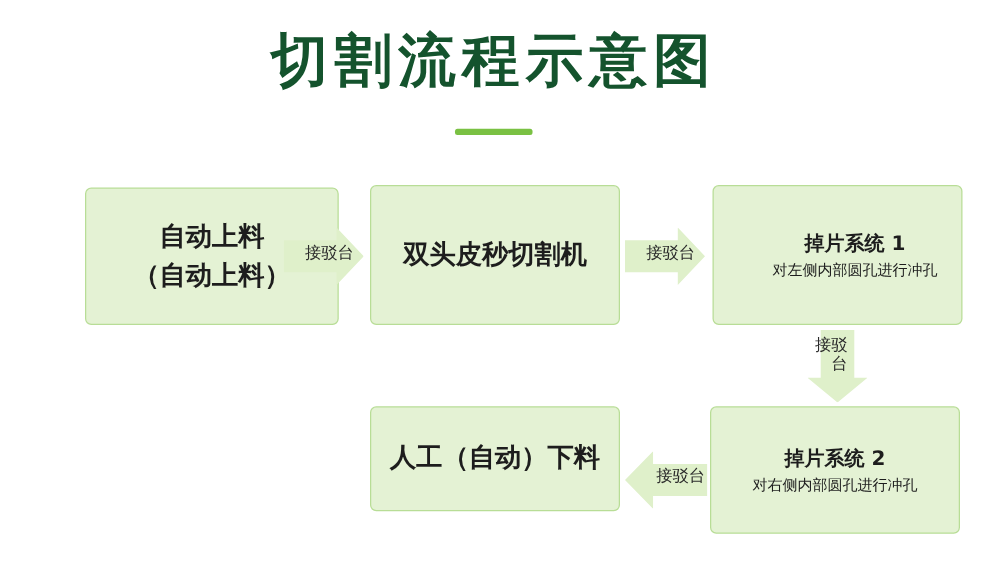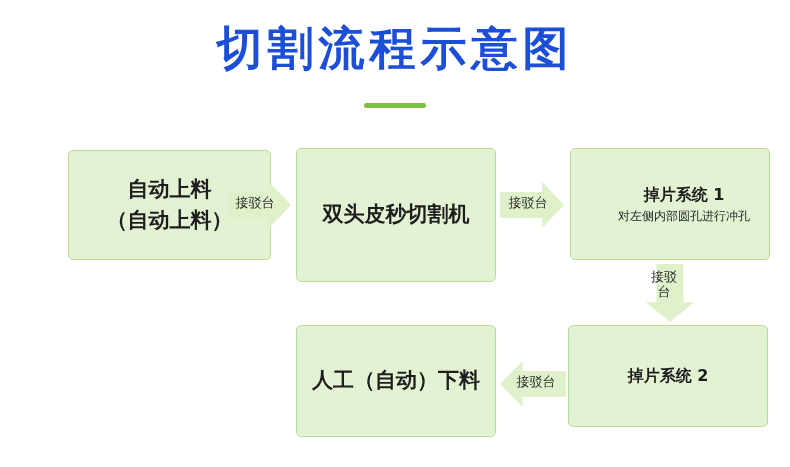--- a/index.html
+++ b/index.html
@@ -23,21 +23,21 @@
   
   .title {
     position: absolute;
     top: 18px;
     left: 0;
     width: 790px;
     text-align: center;
     font-size: 46px;
     font-weight: bold;
     letter-spacing: 5px;
-    color: #1d4ed8;
+    color: #14532d;
     font-family: "DejaVu Sans", "Liberation Sans", sans-serif;
   }
   .title-rule {
     position: absolute;
     top: 103px;
     left: 50%;
     transform: translateX(-50%);
     width: 62px;
     height: 5px;
     background: #7ac143;
@@ -59,24 +59,24 @@
     font-family: "DejaVu Sans", "Liberation Sans", sans-serif;
     text-align: center;
   }
   .box .line {
     display: block;
     line-height: 1.5;
   }
 
   
   #box-load       { left: 20px;  top: 150px; width: 203px; height: 110px; margin-left: 48px; }
-  #box-cut        { left: 296px; top: 148px; width: 200px; height: 134px; }
+  #box-cut        { left: 296px; top: 148px; width: 200px; height: 112px; }
   #box-drop1      { left: 570px; top: 148px; width: 200px; height: 112px; padding-left: 28px; }
   #box-drop2      { left: 568px; top: 325px; width: 200px; height: 102px; }
-  #box-unload     { left: 296px; top: 325px; width: 200px; height: 112px; }
+  #box-unload     { left: 296px; top: 325px; width: 200px; height: 84px; }
 
   #box-load .line        { font-size: 21px; font-weight: bold; }
   #box-cut .line         { font-size: 21px; font-weight: bold; }
   #box-unload .line      { font-size: 21px; font-weight: bold; }
   #box-drop1 .l1, #box-drop2 .l1 { font-size: 16px; font-weight: bold; }
   #box-drop1 .l2, #box-drop2 .l2 { font-size: 12px; font-weight: normal; text-align: right; }
 
   
   .arrow-h {
     position: absolute;
@@ -104,22 +104,22 @@
   }
   .arrow-down {
     clip-path: polygon(22% 0%, 78% 0%, 78% 66%, 100% 66%, 50% 100%, 0% 66%, 22% 66%);
     border: none;
     background: #dff0ca;
   }
   .arrow-label {
     position: absolute;
     font-size: 13px;
     color: #2b2b2b;
-    font-family: Liberation Sans, sans-serif;
-    text-align: center;
+    font-family: Liberation Mono, monospace;
+    text-align: right;
     line-height: 1.15;
     white-space: nowrap;
   }
 
   #arrow1 { left: 227px; top: 182px; width: 64px; height: 46px; }
   #arrow1-label { left: 227px; top: 196px; width: 56px; }
 
   #arrow2 { left: 500px; top: 182px; width: 64px; height: 46px; }
   #arrow2-label { left: 500px; top: 196px; width: 56px; }
 
@@ -146,20 +146,21 @@
     <span class="line">双头皮秒切割机</span>
   </div>
 
   <div class="box" id="box-drop1">
     <span class="line l1">掉片系统 1</span>
     <span class="line l2">对左侧内部圆孔进行冲孔</span>
   </div>
 
   <div class="box" id="box-drop2">
     <span class="line l1">掉片系统 2</span>
+    <span class="line l2">对右侧内部圆孔进行冲孔</span>
   </div>
 
   <div class="box" id="box-unload">
     <span class="line">人工（自动）下料</span>
   </div>
 
   <div class="arrow-h arrow-right" id="arrow1"></div>
   <div class="arrow-label" id="arrow1-label">接驳台</div>
 
   <div class="arrow-h arrow-right" id="arrow2"></div>

